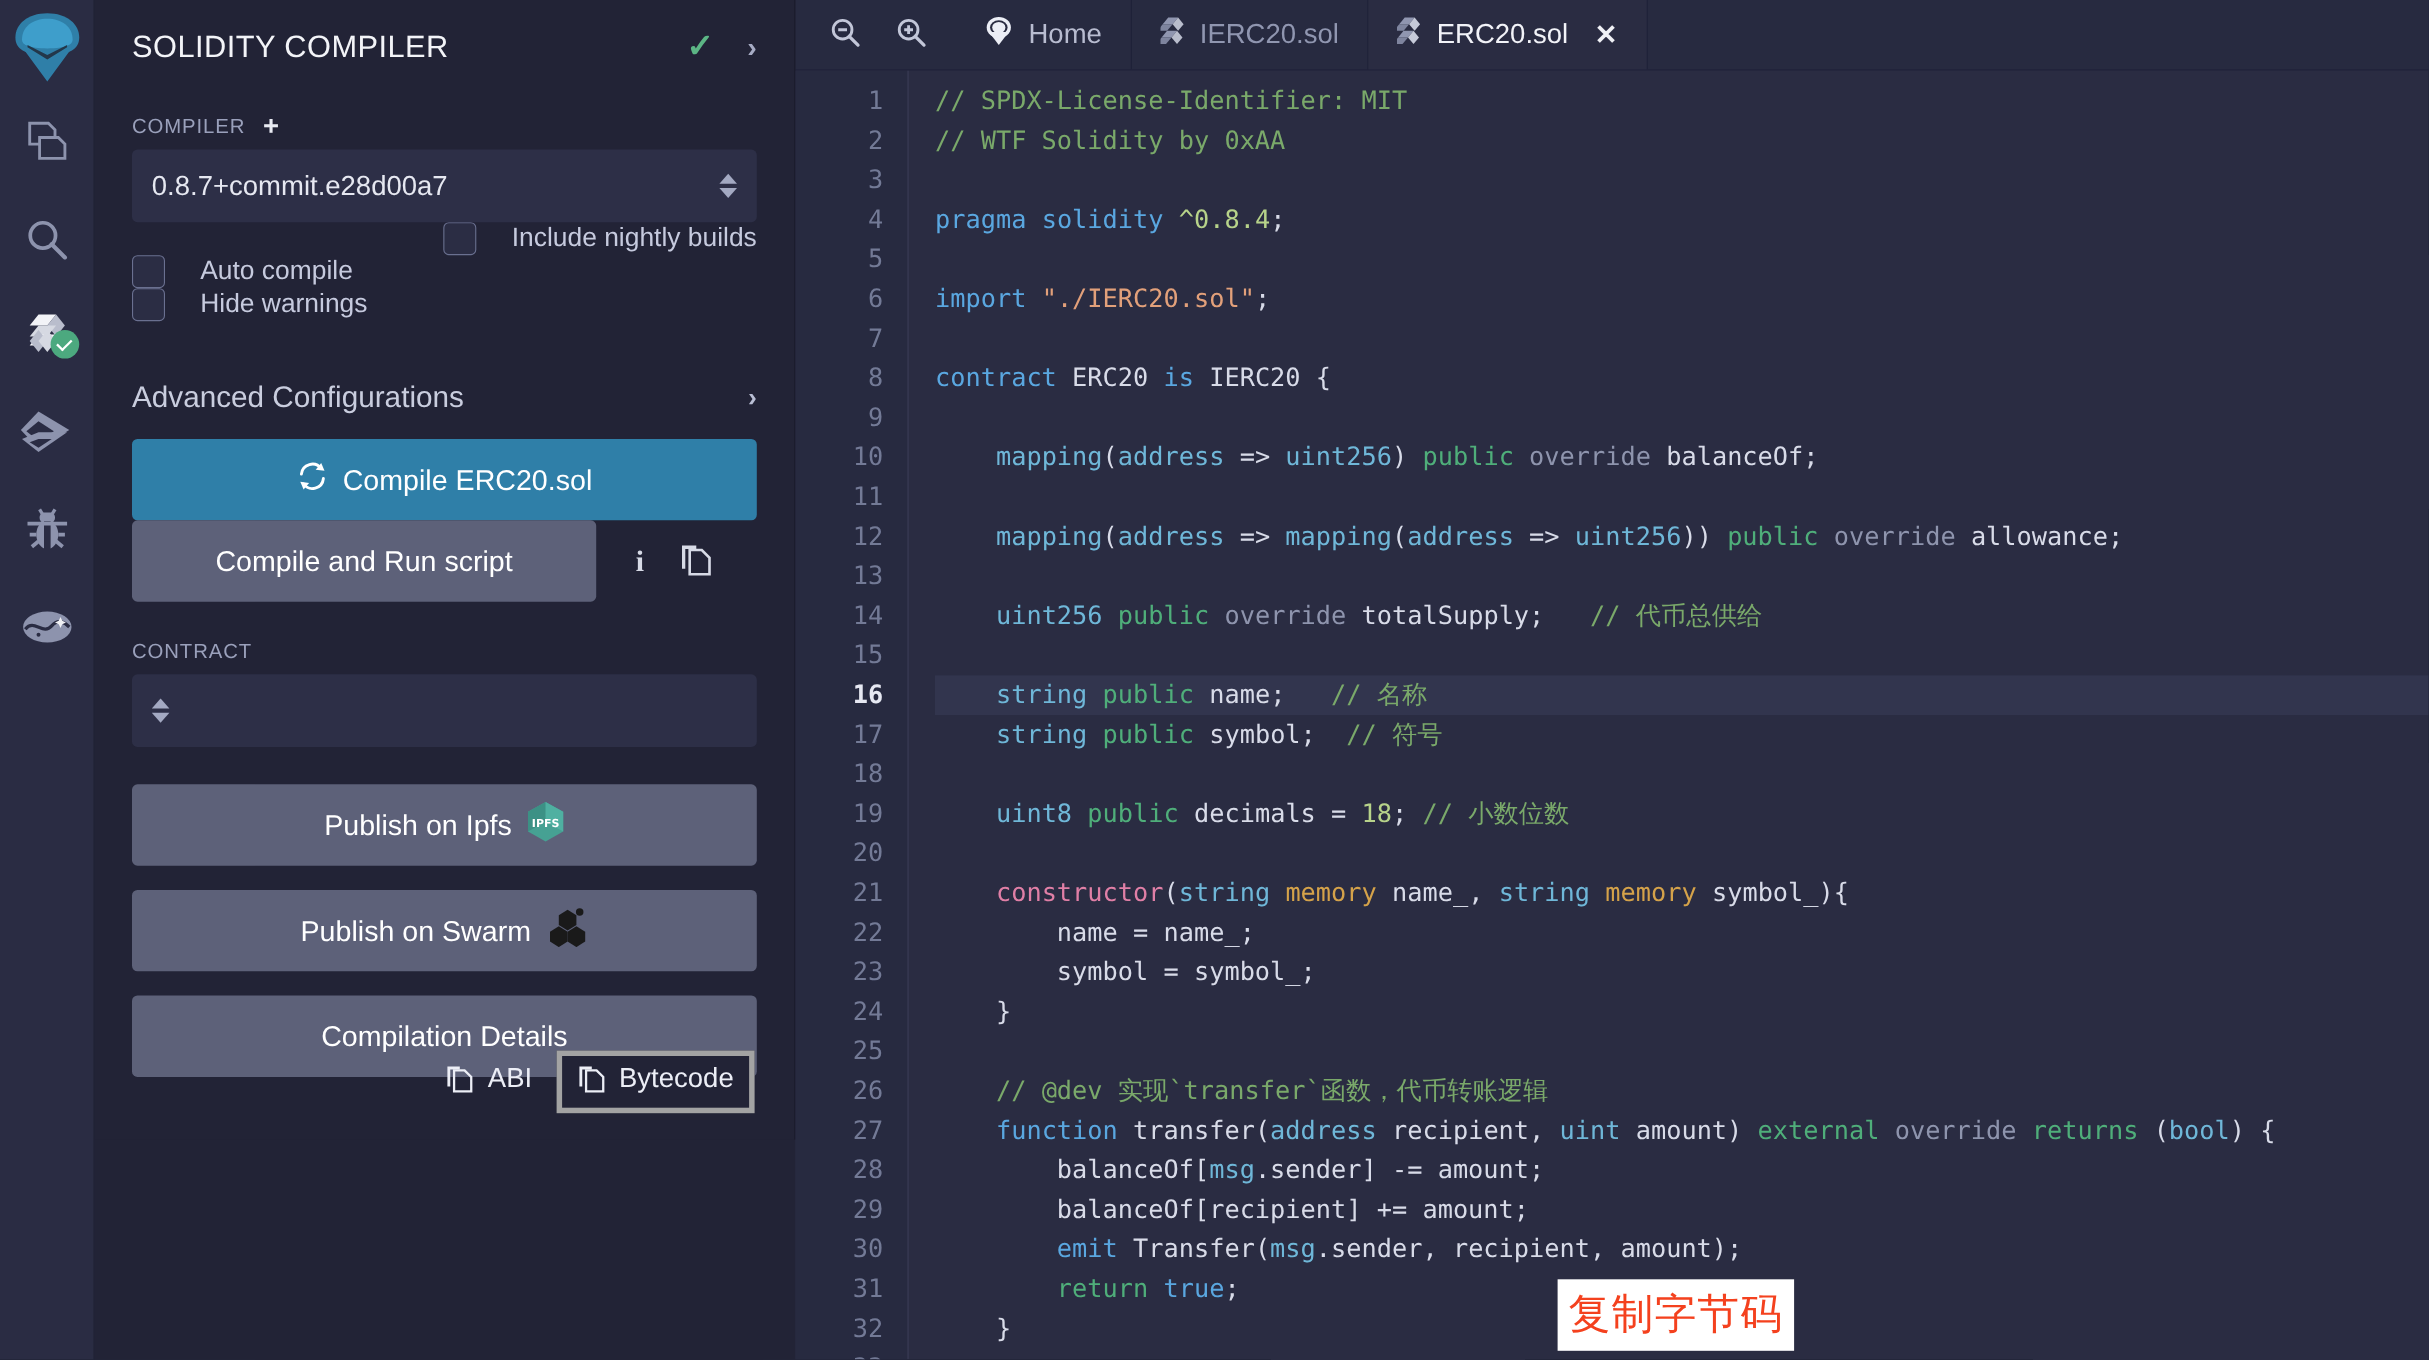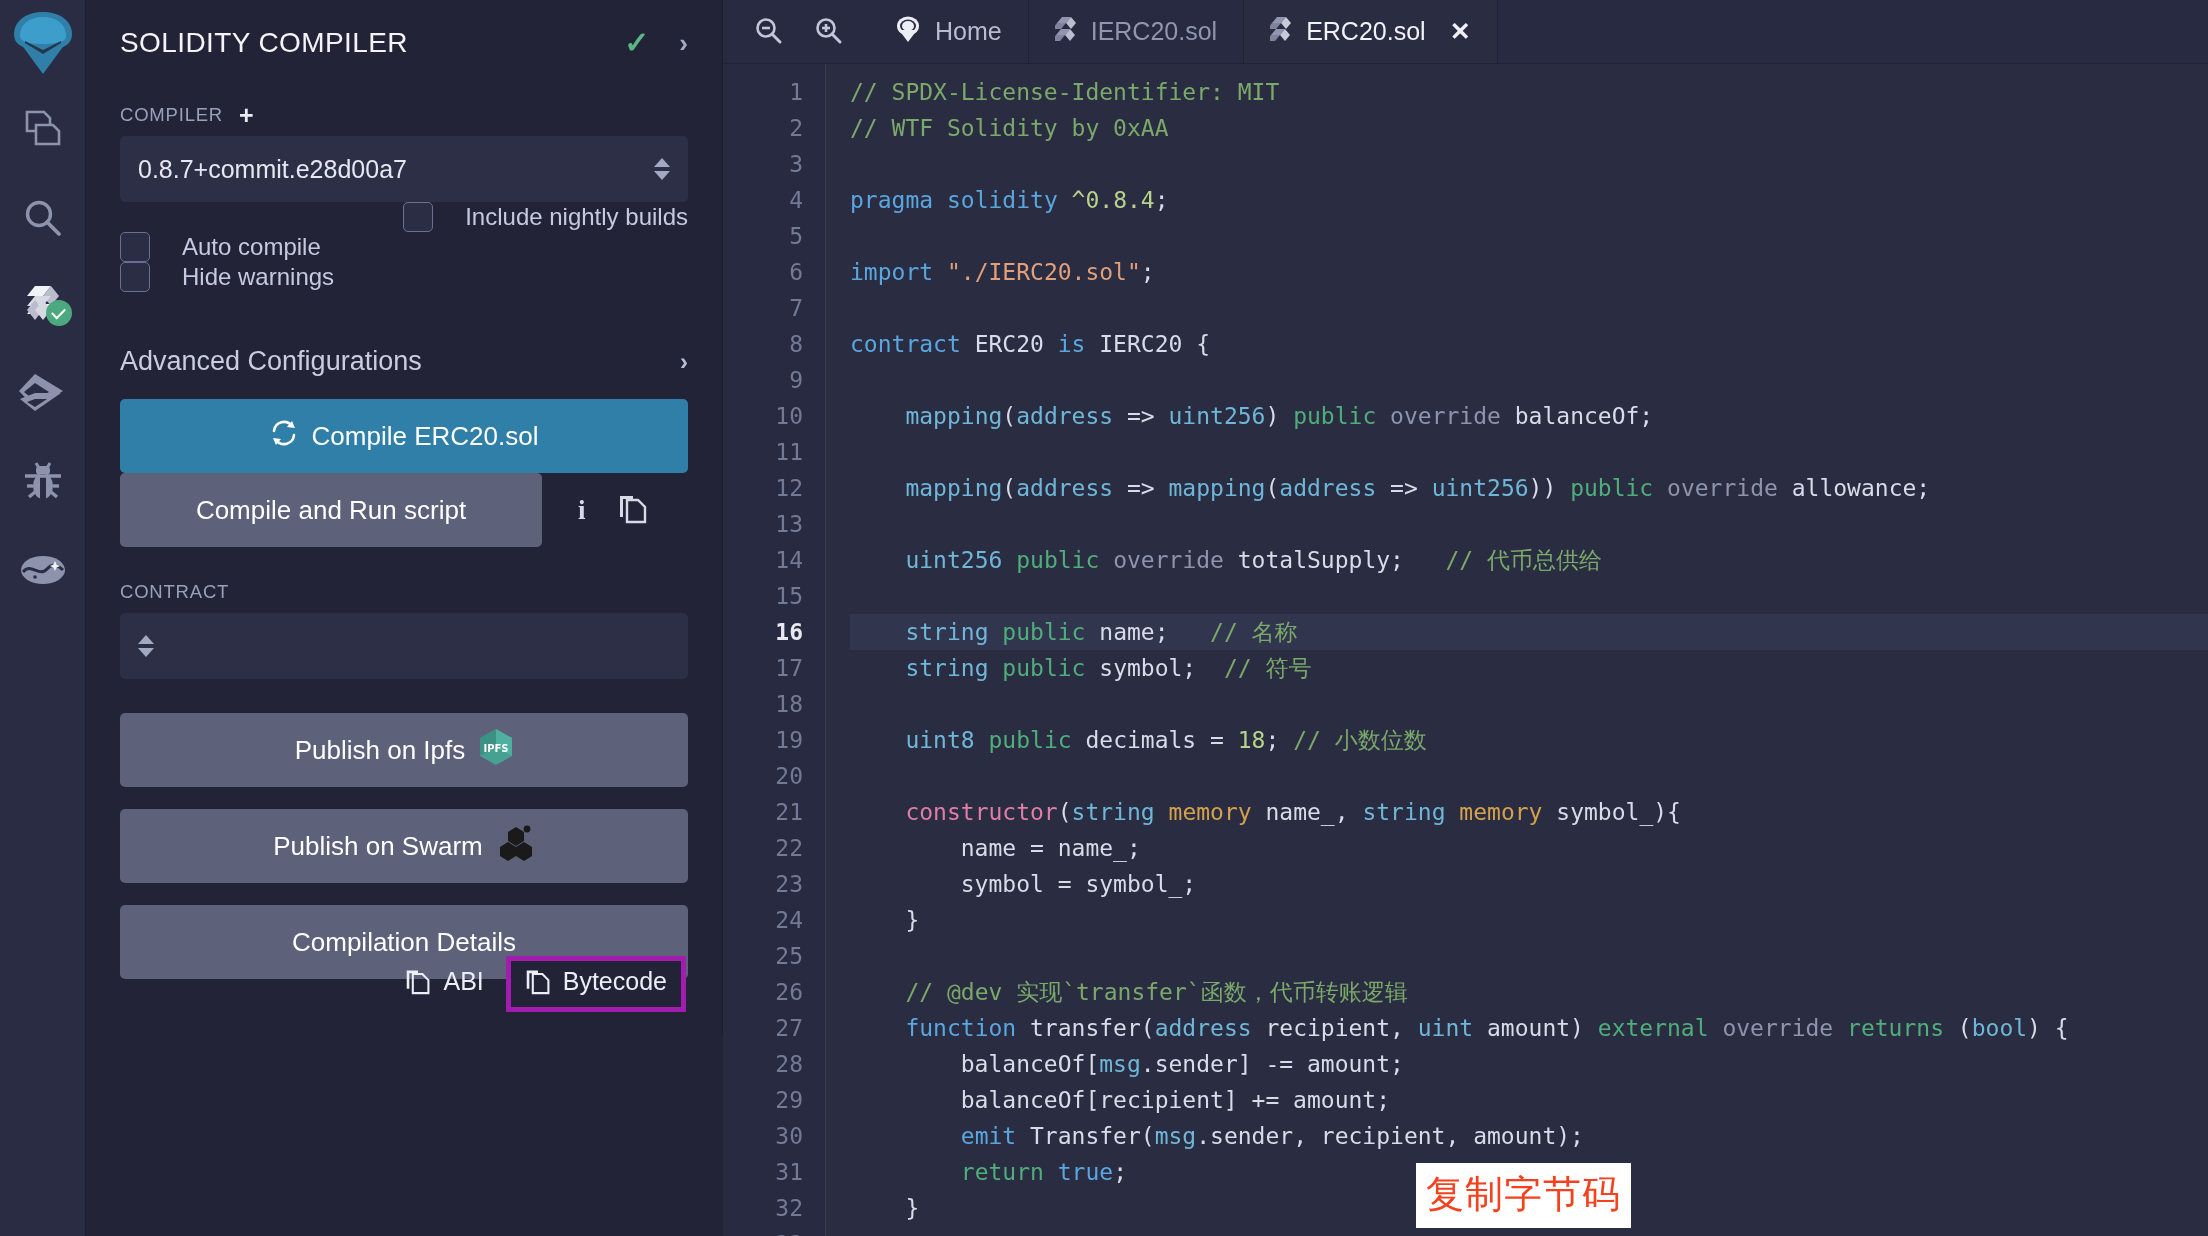--- a/index.html
+++ b/index.html
@@ -106,21 +106,21 @@
 
   .stack-gap { margin-top:22px; }
 
   .abi-row {
     position:absolute; left:0; right:0; bottom:24px;
     display:flex; align-items:center; justify-content:flex-end;
     padding-right: 36px; gap: 0;
   }
   .copy-item { display:flex; align-items:flex-start; gap:12px; color:#eceef6; font-size:25px; }
   .copy-item.highlight {
-    border:5px solid #a21caf; padding:6px 14px; margin-left:22px; background:#222336;
+    border:5px solid #a3a3a3; padding:6px 14px; margin-left:22px; background:#222336;
   }
 
   
   .editor { flex:1; height:1236px; background:#2a2c42; display:flex; flex-direction:column; min-width:0;}
   .tabbar {
     height:64px; background:#272a40; display:flex; align-items:stretch;
     border-bottom:1px solid #20223a; flex:0 0 64px;
   }
   .zoom-btns { display:flex; align-items:center; gap:30px; padding:0 26px 0 30px; }
   .tab {

